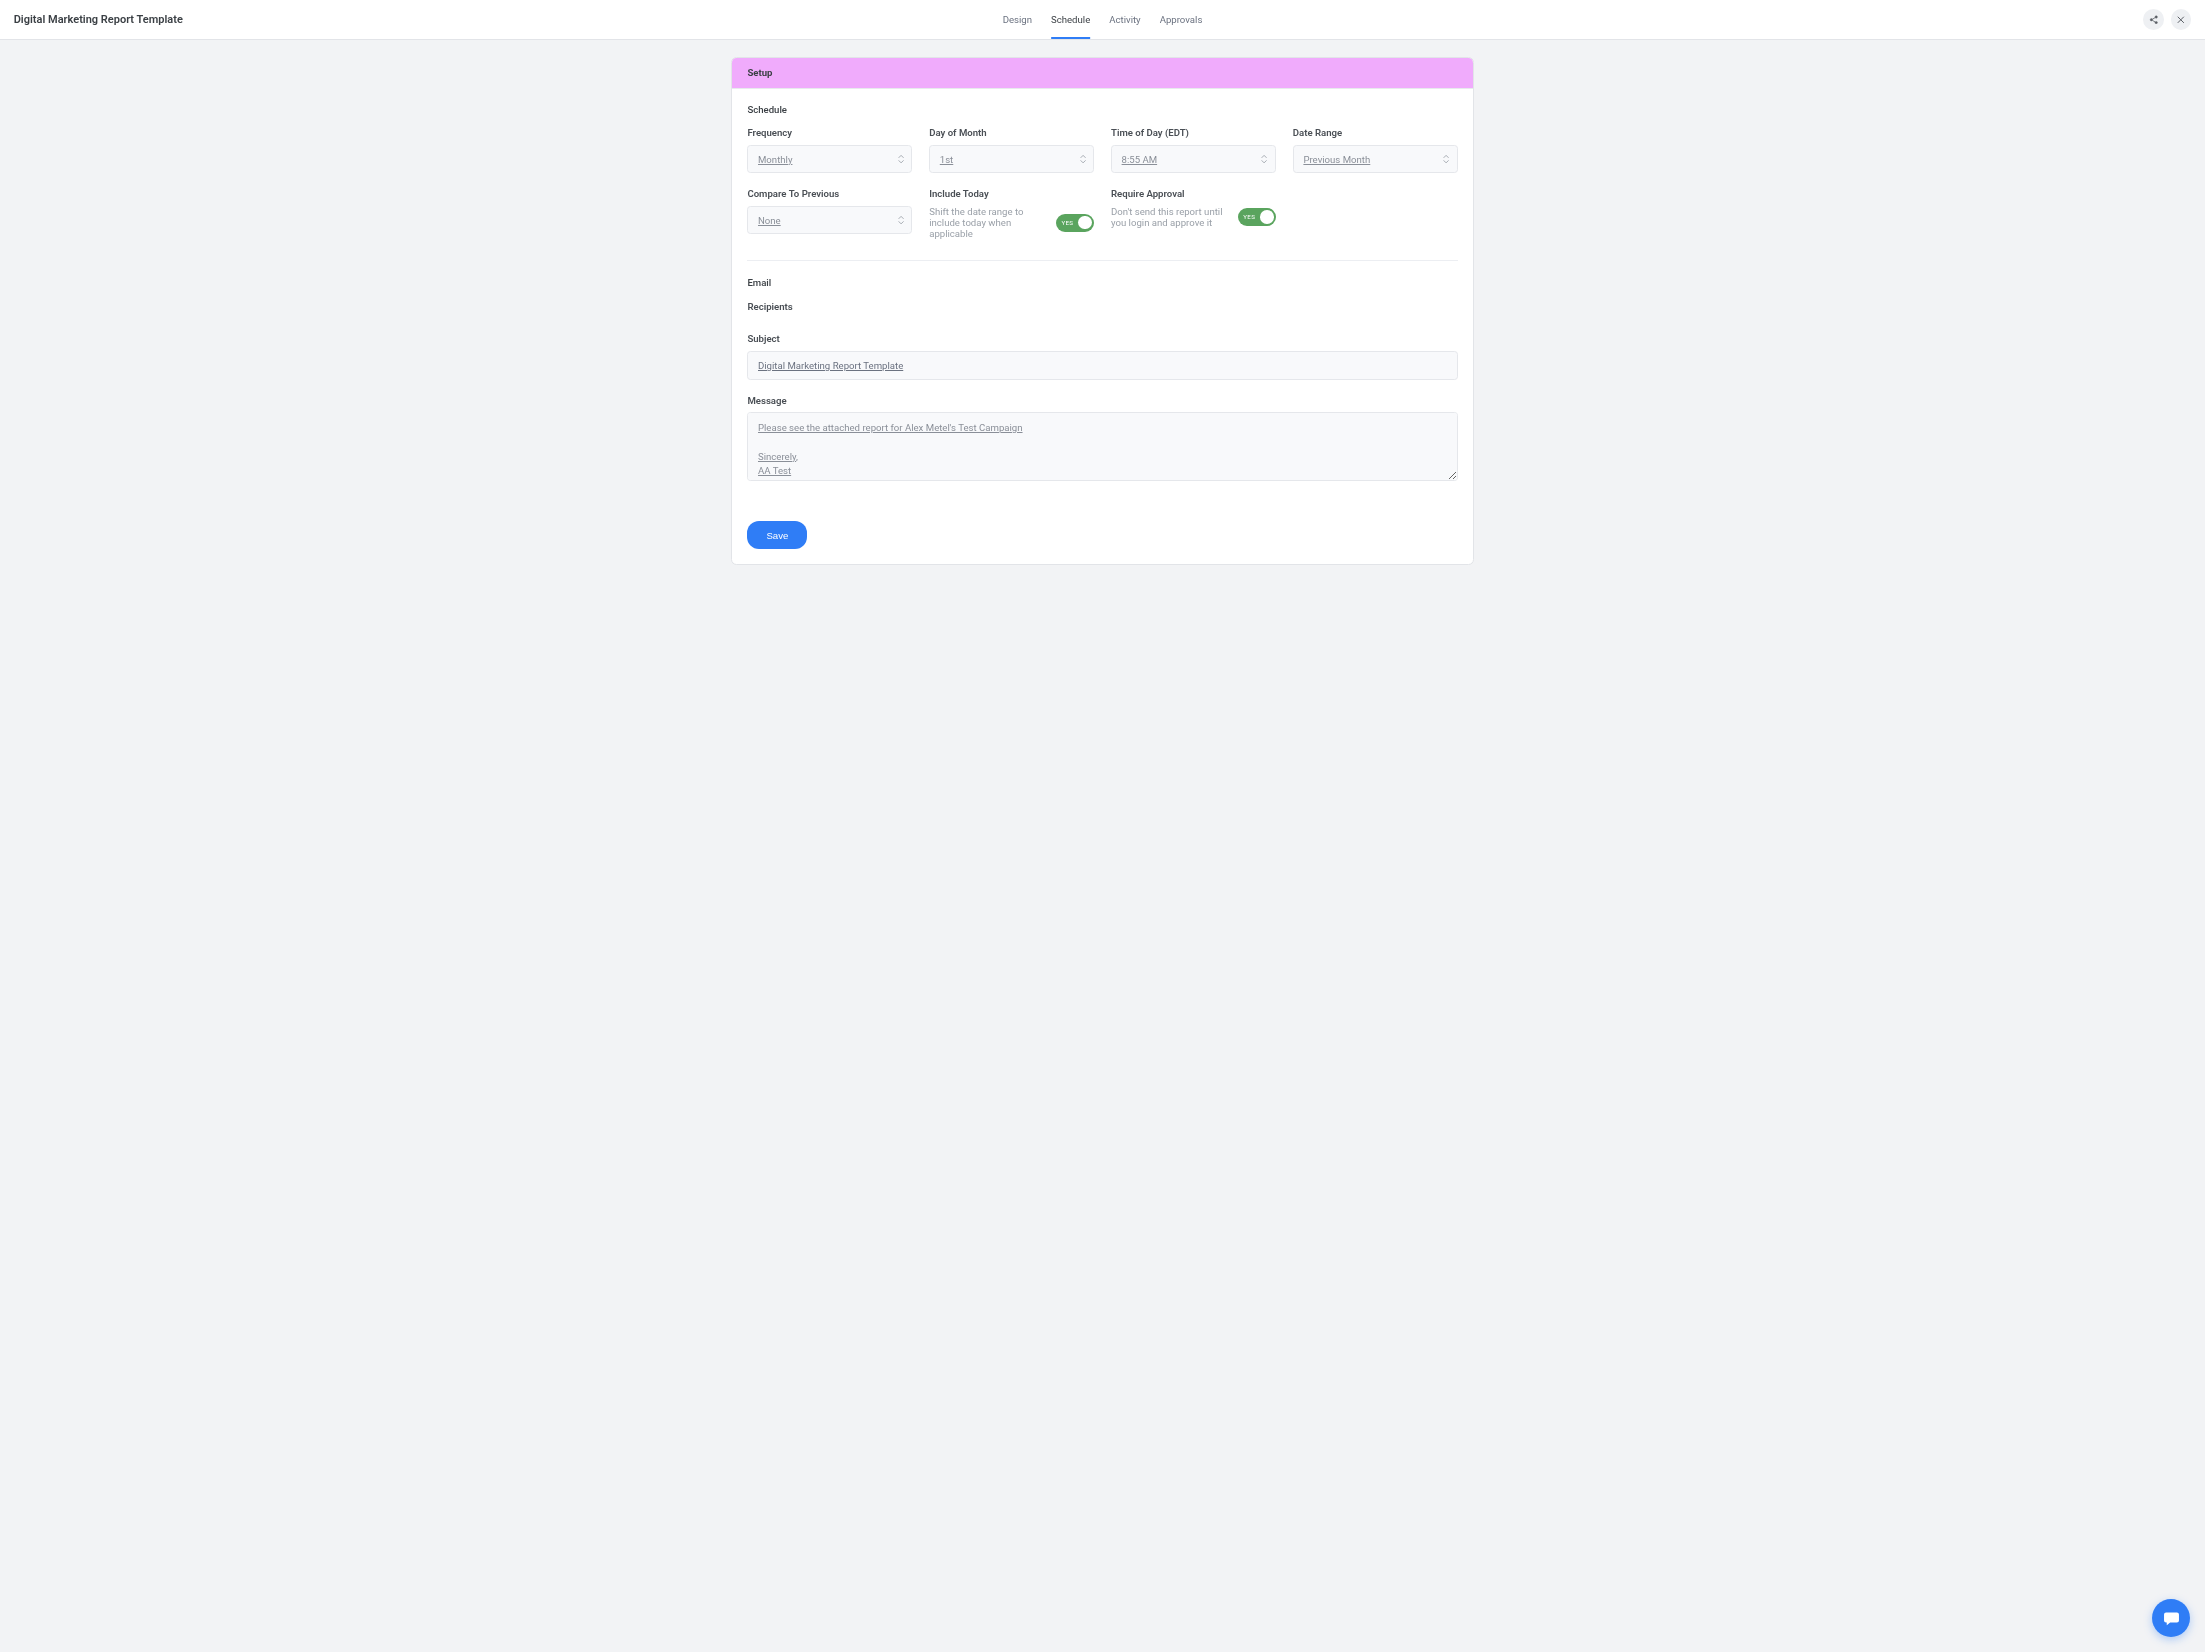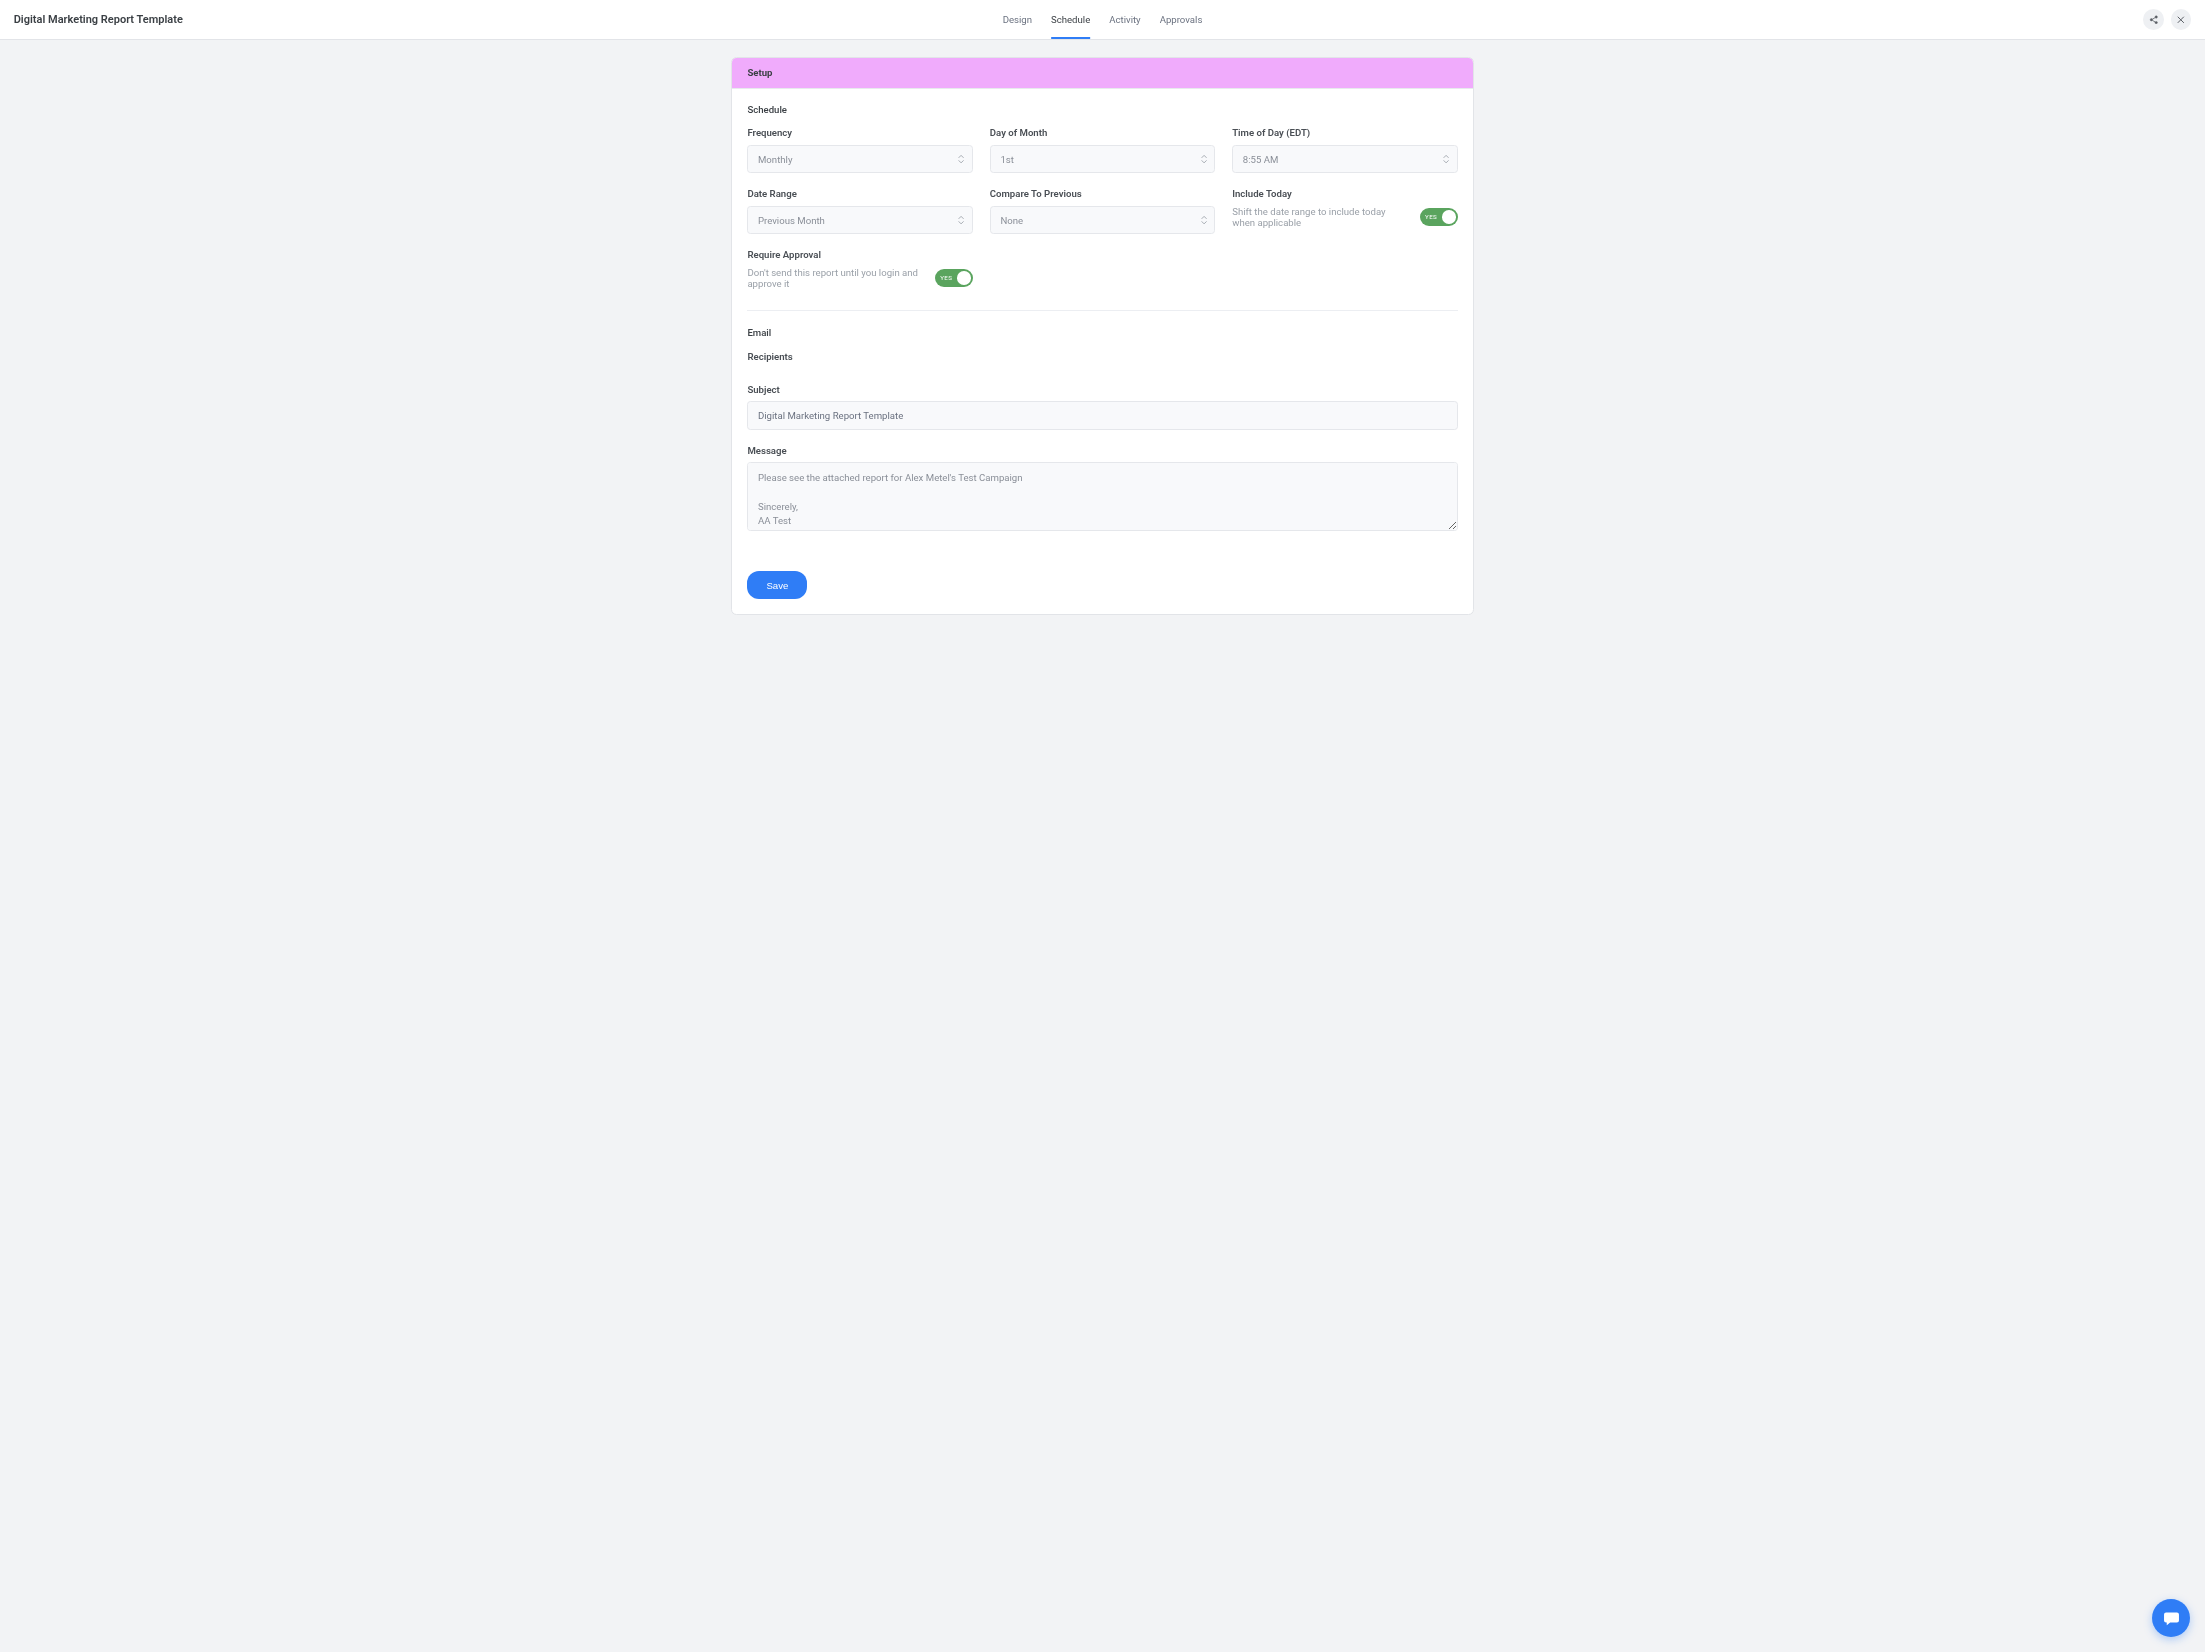--- a/index.html
+++ b/index.html
@@ -95,21 +95,21 @@
       padding: 15px;
     }
     .section-title {
       font-size: 9.6px;
       font-weight: 500;
       color: #3a3f44;
       margin-bottom: 12.4px;
     }
     .form-grid {
       display: grid;
-      grid-template-columns: 1fr 1fr 1fr;
+      grid-template-columns: 1fr 1fr 1fr 1fr;
       gap: 15px 17px;
     }
     .form-group {
       display: flex;
       flex-direction: column;
     }
     .form-group.full {
       grid-column: 1 / -1;
     }
     .form-label {
@@ -125,20 +125,21 @@
       width: 100%;
       background: #f8f9fb;
       border: 0.7px solid #e5e7eb;
       border-radius: 3.4px;
       padding: 7.6px 9.6px;
       font-size: 9.6px;
       color: #8a8f98;
       font-family: inherit;
       appearance: none;
       outline: none;
+      text-decoration: underline;
     }
     .text-input.has-value {
       color: #6b7280;
     }
     .text-input::placeholder {
       color: #9aa0a8;
     }
     .select-caret {
       position: absolute;
       right: 8.2px;

